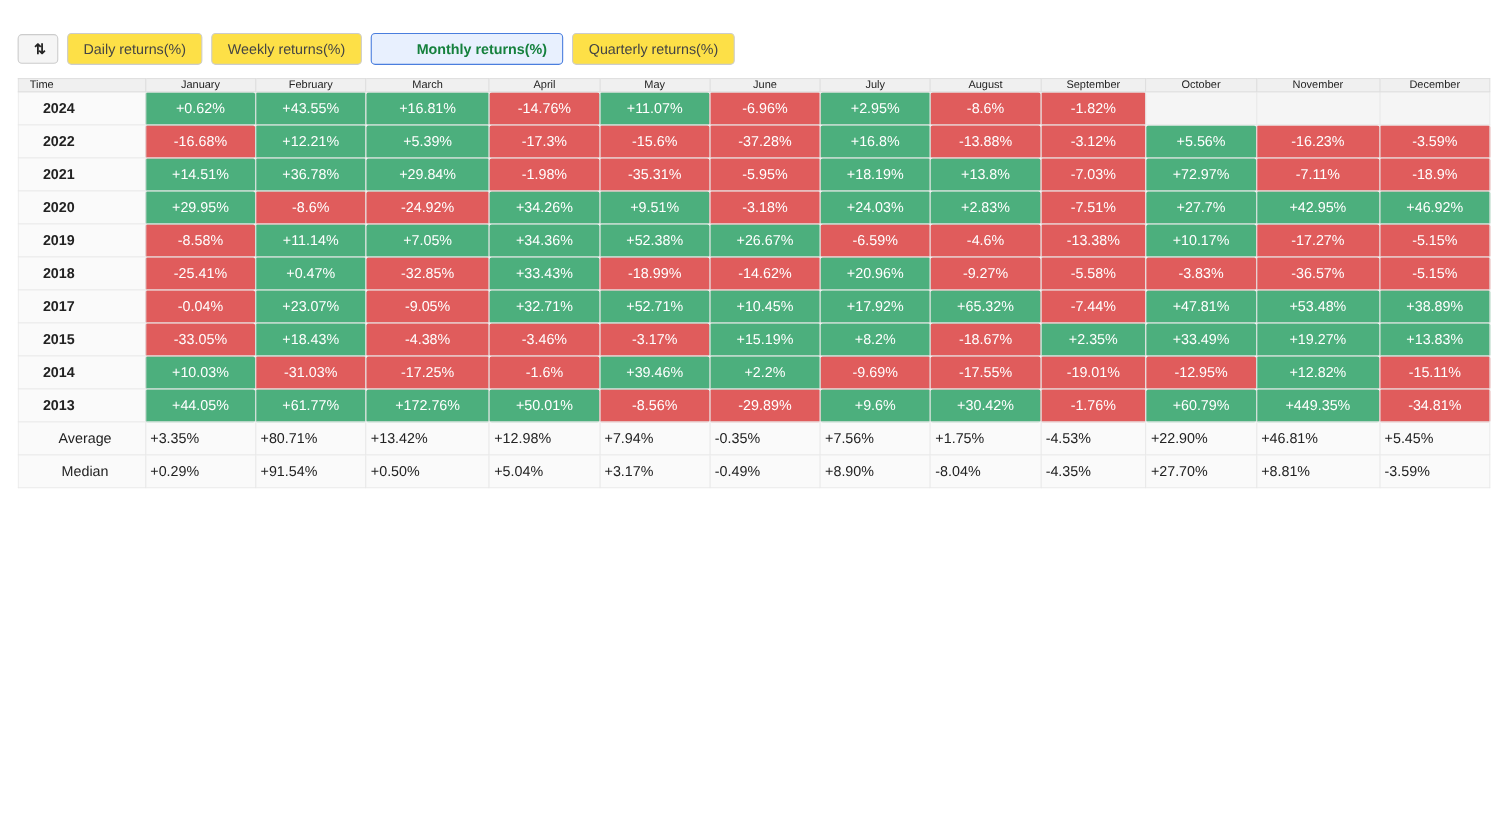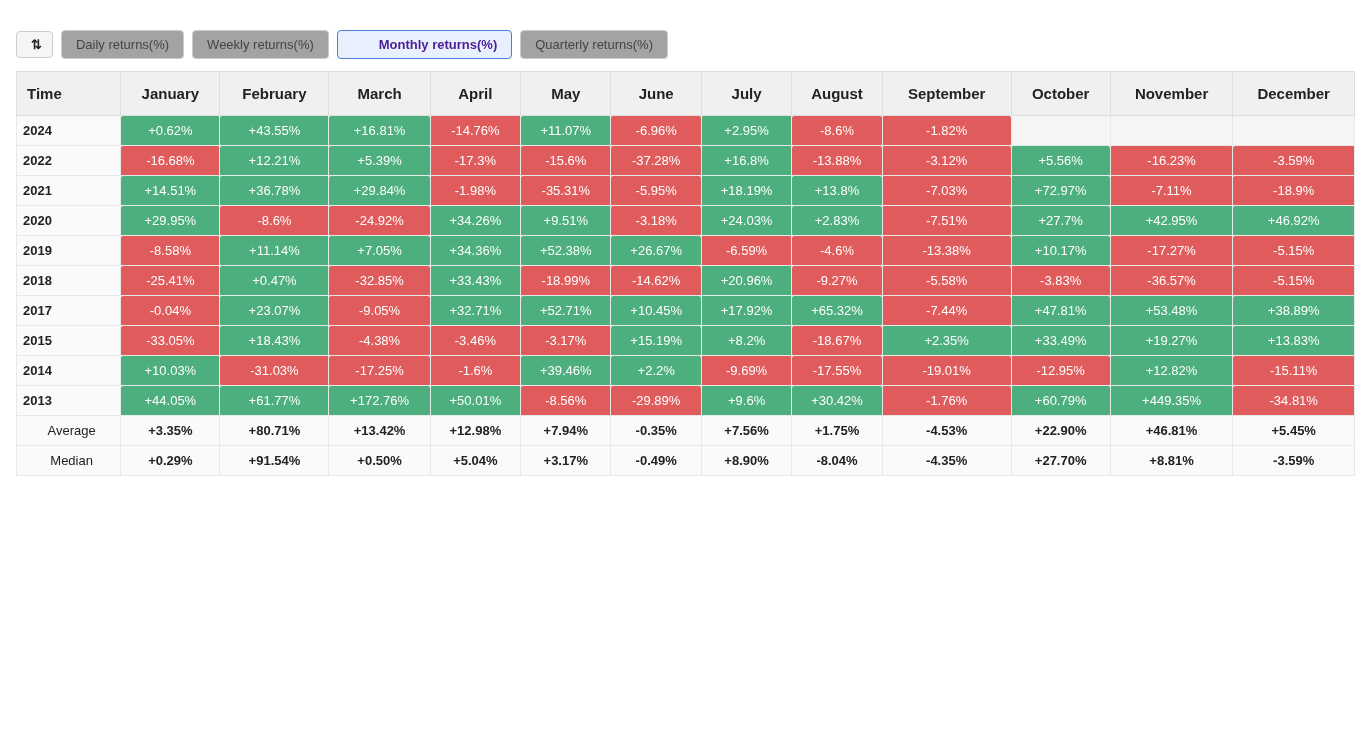--- a/index.html
+++ b/index.html
@@ -34,89 +34,88 @@
       background: #f5f5f5;
       cursor: pointer;
       display: flex;
       align-items: center;
       gap: 4px;
     }
     .tab-btn {
       padding: 6px 14px;
       border: 1px solid #ccc;
       border-radius: 4px;
-      background: #a3a3a3;
+      background: #fde047;
       cursor: pointer;
       font-size: 13px;
       color: #444;
     }
     .tab-btn.active {
       background: #e8f0fe;
       border-color: #4a7ede;
-      color: #4c1d95;
+      color: #15803d;
       font-weight: 600;
       padding-left: 41px;
     }
     .table-wrapper {
       overflow-x: auto;
     }
     table {
       border-collapse: collapse;
       width: 100%;
       min-width: 1280px;
     }
     thead th {
       background: #f0f0f0;
-      padding: 13px 4px;
+      padding: 0 4px;
       text-align: center;
-      font-weight: 700;
-      font-size: 15px;
+      font-weight: 400;
+      font-size: 10px;
       border: 1px solid #ddd;
       white-space: nowrap;
     }
     thead th:first-child {
       text-align: left;
       padding-left: 10px;
       min-width: 70px;
     }
     tbody td {
       padding: 7px 4px;
       text-align: center;
       border: 1px solid #e8e8e8;
       font-size: 13px;
       white-space: nowrap;
     }
     tbody td:first-child {
       text-align: left;
-      padding-left: 6px;
+      padding-left: 22px;
       font-weight: 600;
       background: #fafafa;
       margin-top: 36px;
     }
     .pos {
       background-color: #4caf7d;
       color: #fff;
       border-radius: 2px;
     }
     .neg {
       background-color: #e05c5c;
       color: #fff;
       border-radius: 2px;
     }
     .neutral {
       background-color: #f5f5f5;
       color: #333;
     }
     tfoot td {
       padding: 7px 4px;
-      text-align: center;
       border: 1px solid #e8e8e8;
       font-size: 13px;
       background: #fafafa;
-      font-weight: 700;
+      font-weight: 400;
     }
     tfoot td:first-child {
       text-align: center;
       padding-left: 10px;
       font-weight: 400;
     }
   </style>
 </head>
 <body>
 

